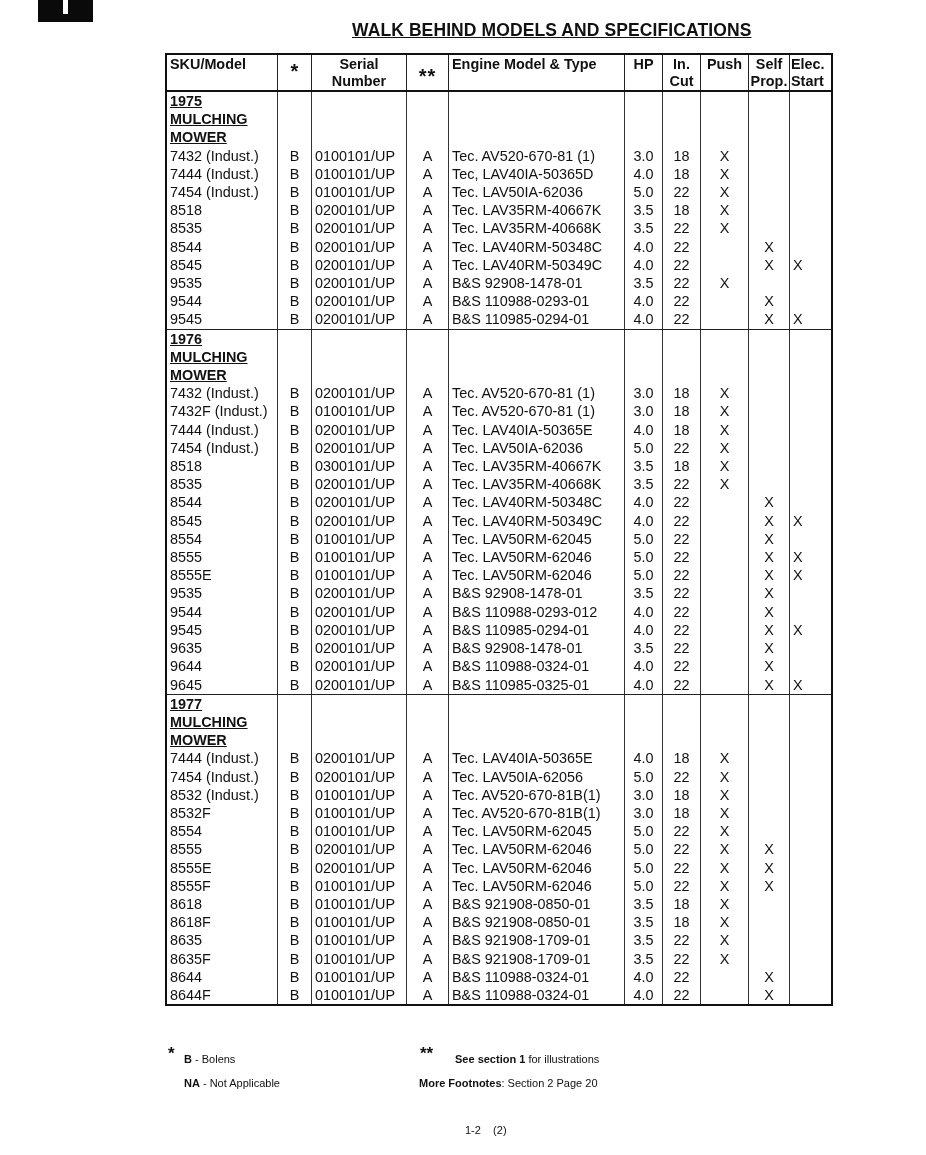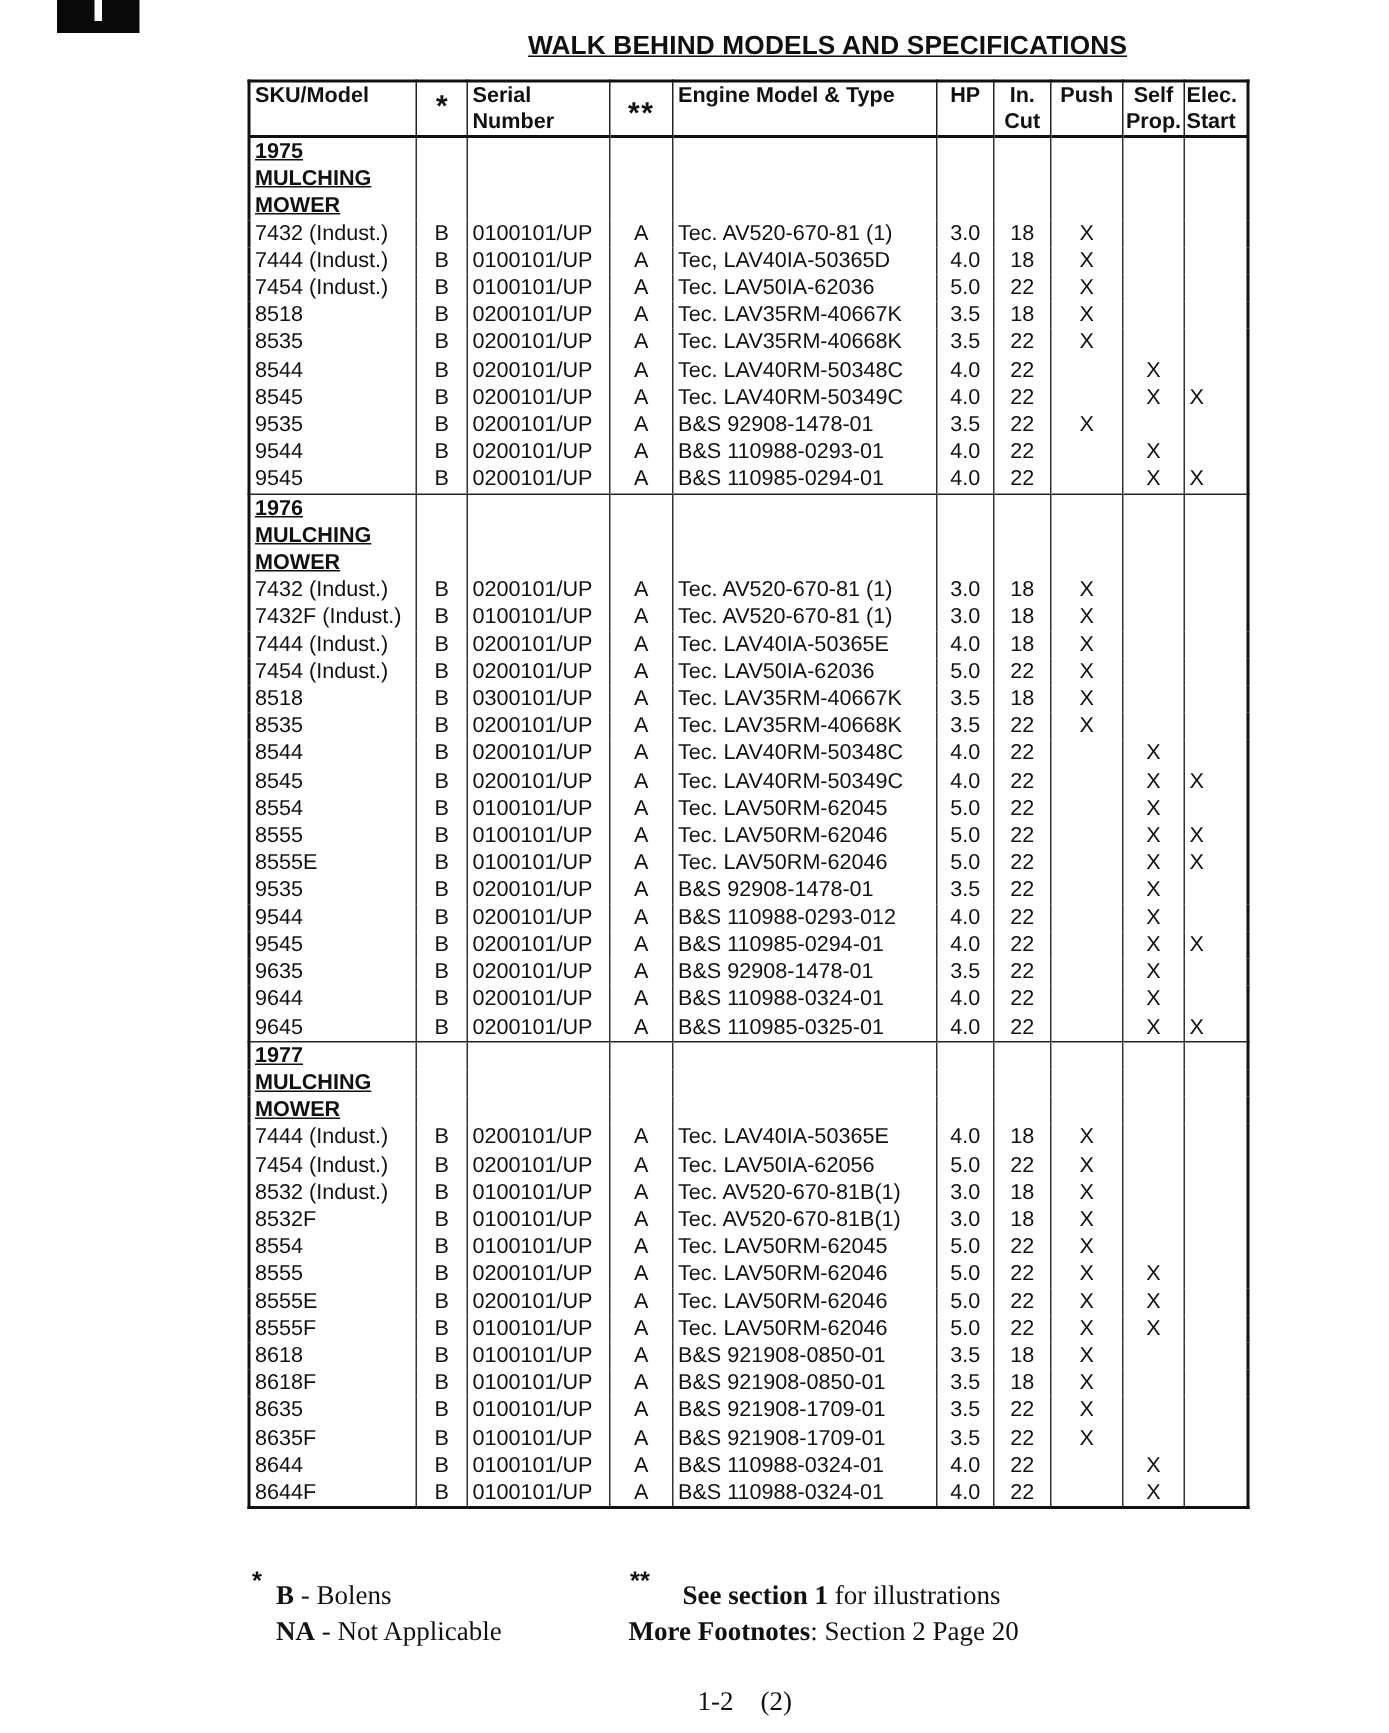--- a/index.html
+++ b/index.html
@@ -25,41 +25,41 @@
   .c-hp  { width:31px; text-align:center; }
   .c-cut { width:31px; text-align:center;margin-left:34px; }
   .c-push{ width:41px; text-align:center; }
   .c-self{ width:34px; text-align:center; }
   .c-elec{ width:35px; text-align:left; }
   th.c-sku { text-align:left; padding-left:10px; }
   th.c-eng { text-align:left; padding-left:5px; }
   .star { font-size:20px; line-height:22px; display:block; margin-top:4px; }
   .dstar { font-size:20px; display:block; margin-top:12px; letter-spacing:1px; }
   .sec-label { font-weight:bold; text-decoration:underline; display:block; }
-  .footer { position:absolute; font-size:18px; white-space:nowrap;font-family:Liberation Serif, serif; }
+  .footer { position:absolute; font-size:11px; white-space:nowrap; }
   .fstar { position:absolute; font-weight:bold; font-size:17px; }
   b { font-weight:bold; }
 </style>
 </head>
 <body>
 
 <div class="section-tab">
   <div class="bar"></div>
 </div>
 
 <div class="title">WALK BEHIND MODELS AND SPECIFICATIONS</div>
 
 <table class="spec">
   <thead>
     <tr>
       <th class="c-sku" style="border-left:none;">SKU/Model</th>
       <th class="c-mfr">
           <span class="star">*</span>
         </th>
-      <th class="c-ser" style="">
+      <th class="c-ser" style="text-align:center;">
         <span>Serial</span><br>
         <span>Number</span>
       </th>
       <th class="c-cd">
           <span class="dstar">**</span>
         </th>
       <th class="c-eng">Engine Model &amp; Type</th>
       <th class="c-hp">HP</th>
       <th class="c-cut">
         <span>In.</span><br>

